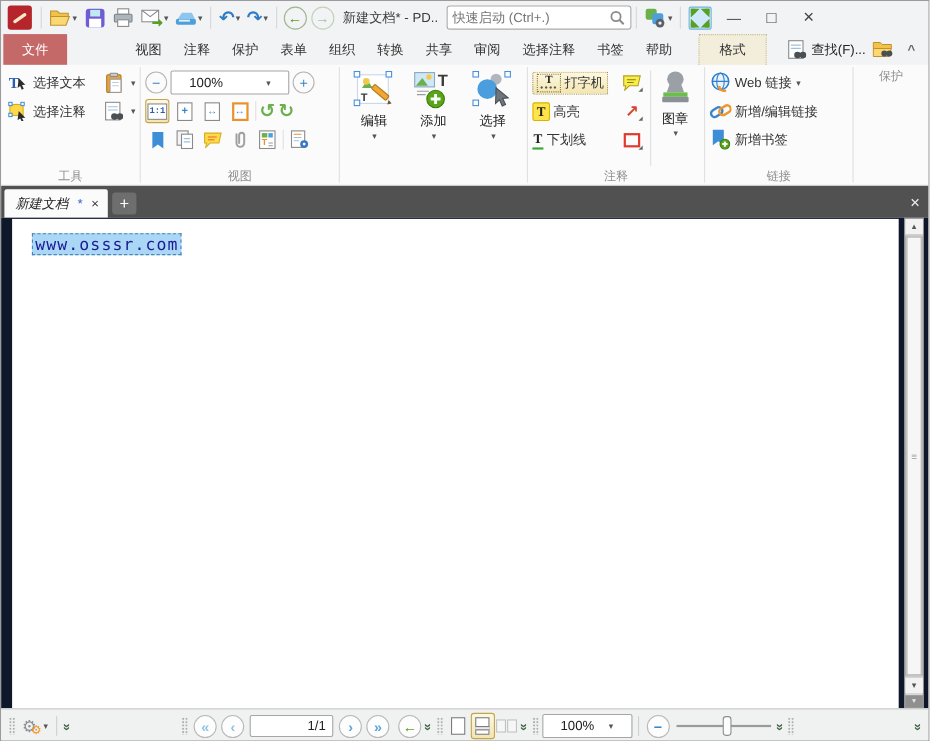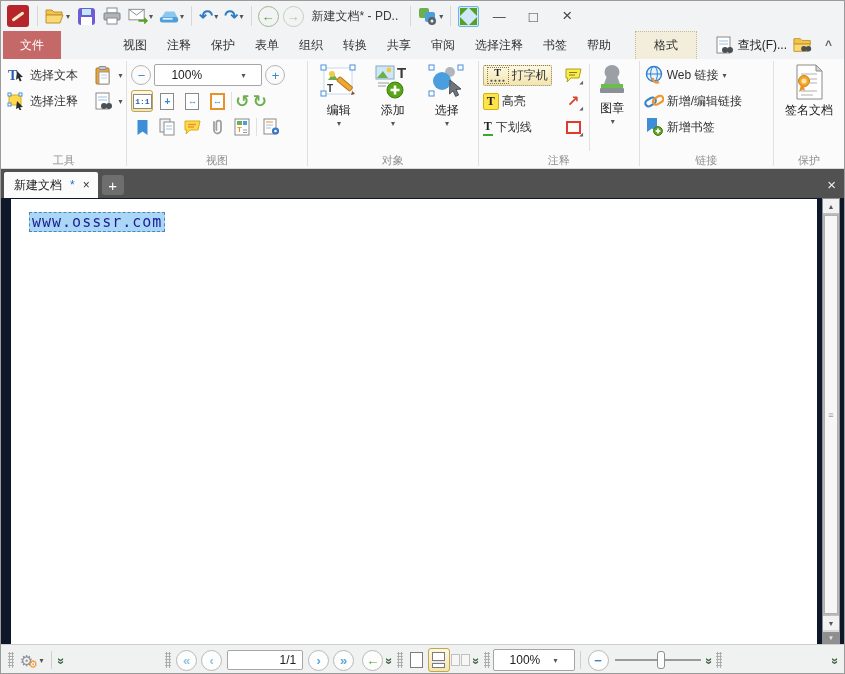--- a/index.html
+++ b/index.html
@@ -63,21 +63,21 @@
   .hl-ico { background:#ffe34a; border:1px solid #d4b500; border-radius:2px; padding:0 3px; }
   .ul-ico { border-bottom:2px solid #39a935; padding:0 1px; }
   .tw-ico { border:1px dotted #8a7a46; padding:0 2px; font-size:10px; line-height:1; display:flex; flex-direction:column; align-items:center; }
   .tw-ico .dots { font-size:5px; letter-spacing:1px; color:#555; }
   .red-rect { width:15px; height:13px; border:2px solid #e03a2f; }
   .red-arrow { color:#d6442c; font-size:15px; font-weight:bold; }
   .corner { font-size:5px; color:#666; position:absolute; right:0; bottom:0; }
   .mini { position:relative; }
 
   
-  .doctabbar { position:absolute; left:0; top:168px; width:100%; height:29px; background:#515151; display:flex; align-items:flex-end; }
+  .doctabbar { position:absolute; left:0; top:168px; width:100%; height:29px; background:#515151; display:flex; align-items:flex-end;font-style:italic; }
   .doctab { height:26px; background:#fbfbfb; display:flex; align-items:center; gap:8px; padding:0 8px 0 10px; margin-left:3px; border-radius:2px 2px 0 0; }
   .doctab .star { color:#2b6cd4; }
   .doctab .tclose { color:#333; font-size:12px; }
   .newtab { width:22px; height:20px; margin-left:4px; margin-bottom:3px; background:#6e6e6e; border-radius:3px; color:#fff; font-size:15px; display:flex; align-items:center; justify-content:center; }
   .tabbar-close { margin-left:auto; margin-right:8px; margin-bottom:5px; color:#efefef; font-size:15px; }
 
   
   .docarea { position:absolute; left:0; top:197px; width:100%; height:446px; background:#0f172a; }
   .page { position:absolute; left:10px; top:1px; right:27px; bottom:0; background:#fff; }
   .doc-text { display:inline-block; margin:13px 0 0 18px; font-family:"DejaVu Sans Mono","Liberation Mono",monospace; font-size:15px; letter-spacing:1px; color:#1b1b96; background:#abd7f6; border:1px dashed #4a86b8; padding:0 2px; }
@@ -175,20 +175,29 @@
       <span class="glyph-btn">↷</span>
       <span class="ddv">▾</span>
     </div>
 
     <div class="tb-sep"></div>
     <span class="nav-circle nav-back">←</span>
     <span class="nav-circle nav-fwd">→</span>
 
     <span class="tb-title">新建文档* - PD..</span>
 
+    <div class="quick-launch">
+      <input type="text" placeholder="快速启动 (Ctrl+.)" style="">
+      <span class="icon16" style="width:16px;height:16px;">
+        <svg width="14" height="14" viewBox="0 0 14 14">
+            <circle cx="6" cy="6" r="4.2" fill="none" stroke="#8a8a8a" stroke-width="1.6"></circle>
+            <line x1="9.2" y1="9.2" x2="13" y2="13" stroke="#8a8a8a" stroke-width="1.8"></line>
+          </svg>
+      </span>
+    </div>
 
     <div class="tb-sep"></div>
     <div class="tb-btn">
       <span class="icon16">
         <svg width="20" height="20" viewBox="0 0 20 20">
             <rect x="1" y="2" width="10" height="10" rx="2" fill="#6ab04c"></rect>
             <rect x="7" y="6" width="10" height="10" rx="2" fill="#4d9fdc"></rect>
             <circle cx="14" cy="15" r="4" fill="#5a6168"></circle>
             <circle cx="14" cy="15" r="1.5" fill="#f0f1f1"></circle>
           </svg>
@@ -478,21 +487,20 @@
                 <rect x="1" y="27" width="5" height="5" fill="#fff" stroke="#4a90d9"></rect>
                 <circle cx="22" cy="8" r="5" fill="#b0b6bc"></circle>
                 <circle cx="14" cy="17" r="9" fill="#4a9ede"></circle>
                 <path d="M22 16l11 9-5 .5 2.6 5.5-3 1.4-2.5-5.6-3.6 3.2z" fill="#6e757c" stroke="#4a4f54"></path>
               </svg>
           </span>
           <span class="blabel">选择</span>
           <span class="ddv">▾</span>
         </div>
       </div>
-      <div class="glabel">对象</div>
     </div>
     <div class="gsep"></div>
 
     <div class="rgroup" style="width:160px;">
       <div class="gbody" style="display:flex;">
         <div style="width:82px;">
           <div class="trow">
             <div class="selbar" style="display:flex;align-items:center;gap:3px;padding:1px 3px;">
               <span class="tw-ico">
                 <span class="t-ico">T</span>
@@ -587,39 +595,20 @@
               </svg>
           </span>
           <span class="tlabel">新增书签</span>
         </div>
       </div>
       <div class="glabel">链接</div>
     </div>
     <div class="gsep"></div>
 
     <div class="rgroup" style="flex:1;">
-      <div class="gbody" style="display:flex;justify-content:center;">
-        <div class="bigbtn" style="width:62px;">
-          <span>
-            <svg width="32" height="36" viewBox="0 0 32 36">
-                <path d="M4 1h19l6 6v28H4z" fill="#fff" stroke="#8a8a8a"></path>
-                <path d="M23 1l6 6h-6z" fill="#d8d8d8" stroke="#8a8a8a"></path>
-                <line x1="8" y1="10" x2="24" y2="10" stroke="#b0b0b0"></line>
-                <line x1="17" y1="15" x2="24" y2="15" stroke="#b0b0b0"></line>
-                <line x1="17" y1="19" x2="24" y2="19" stroke="#b0b0b0"></line>
-                <circle cx="11" cy="17" r="5.5" fill="#f5a623" stroke="#c77f12"></circle>
-                <circle cx="11" cy="17" r="2.6" fill="#fde3b0"></circle>
-                <path d="M8 21l-2 7 4-2.5L12 28l-1-6z" fill="#e8912d"></path>
-                <line x1="8" y1="27" x2="24" y2="27" stroke="#b0b0b0"></line>
-                <line x1="8" y1="31" x2="20" y2="31" stroke="#b0b0b0"></line>
-              </svg>
-          </span>
-          <span class="blabel">签名文档</span>
-        </div>
-      </div>
       <div class="glabel">保护</div>
     </div>
   </div>
 
   <div class="doctabbar">
     <div class="doctab">
       <span>新建文档</span>
       <span class="star">*</span>
       <span class="tclose">×</span>
     </div>

